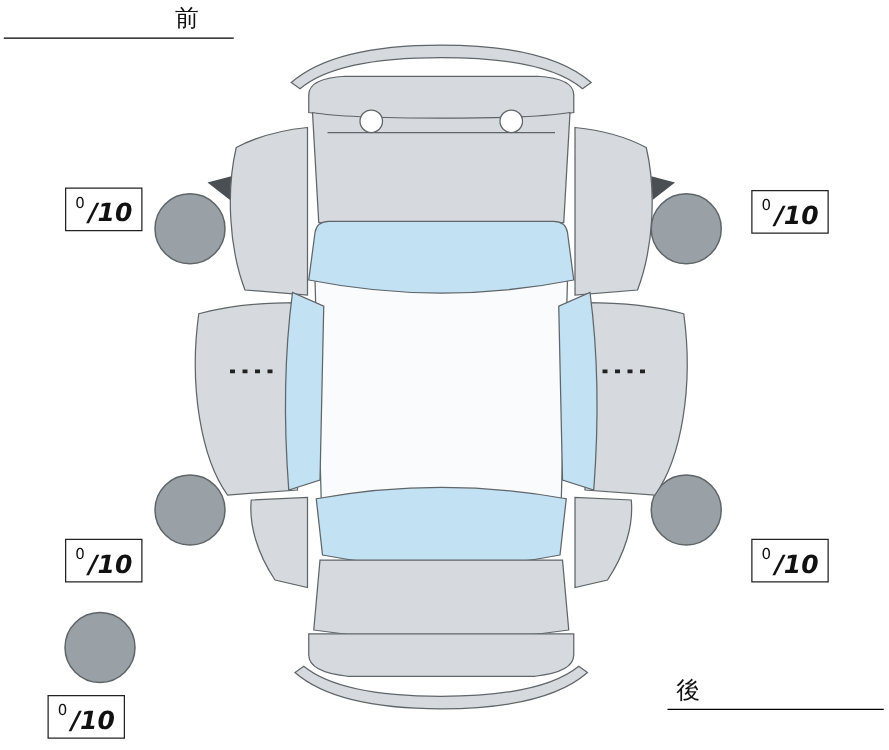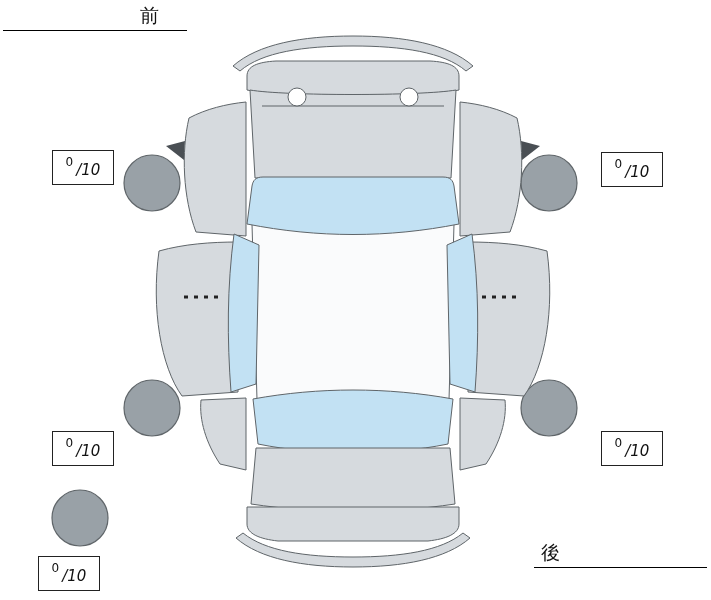--- a/index.html
+++ b/index.html
@@ -30,21 +30,21 @@
   .front-label{left:140px;top:4px;}
   .front-underline{left:3px;top:30px;width:184px;}
   .rear-label{left:541px;top:541px;}
   .rear-underline{left:534px;top:567px;width:173px;}
   .score-box{
     position:absolute;width:62px;height:35px;border:1px solid var(--box-border);
     background:#fff;display:flex;align-items:center;justify-content:center;gap:3px;
     box-sizing:border-box;
   }
   .score-num{font-size:12px;transform:translateY(-6px);}
-  .score-den{font-size:15px;font-style:italic;transform:translateY(2px);}
+  .score-den{font-size:20px;font-style:italic;transform:translateY(2px);font-weight:bold;}
   .pos-fl{left:52px;top:150px;}
   .pos-fr{left:601px;top:152px;}
   .pos-rl{left:52px;top:431px;}
   .pos-rr{left:601px;top:431px;}
   .pos-spare{left:38px;top:556px;}
 </style>
 </head>
 <body>
 
 <div class="stage">

